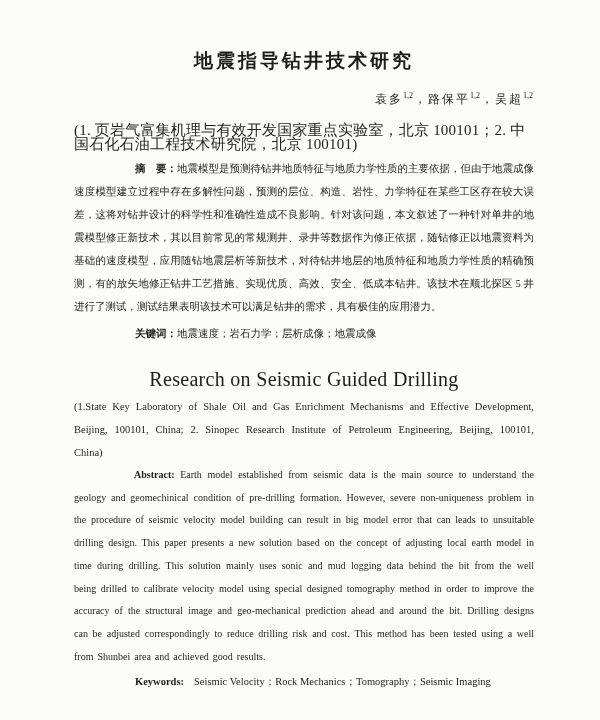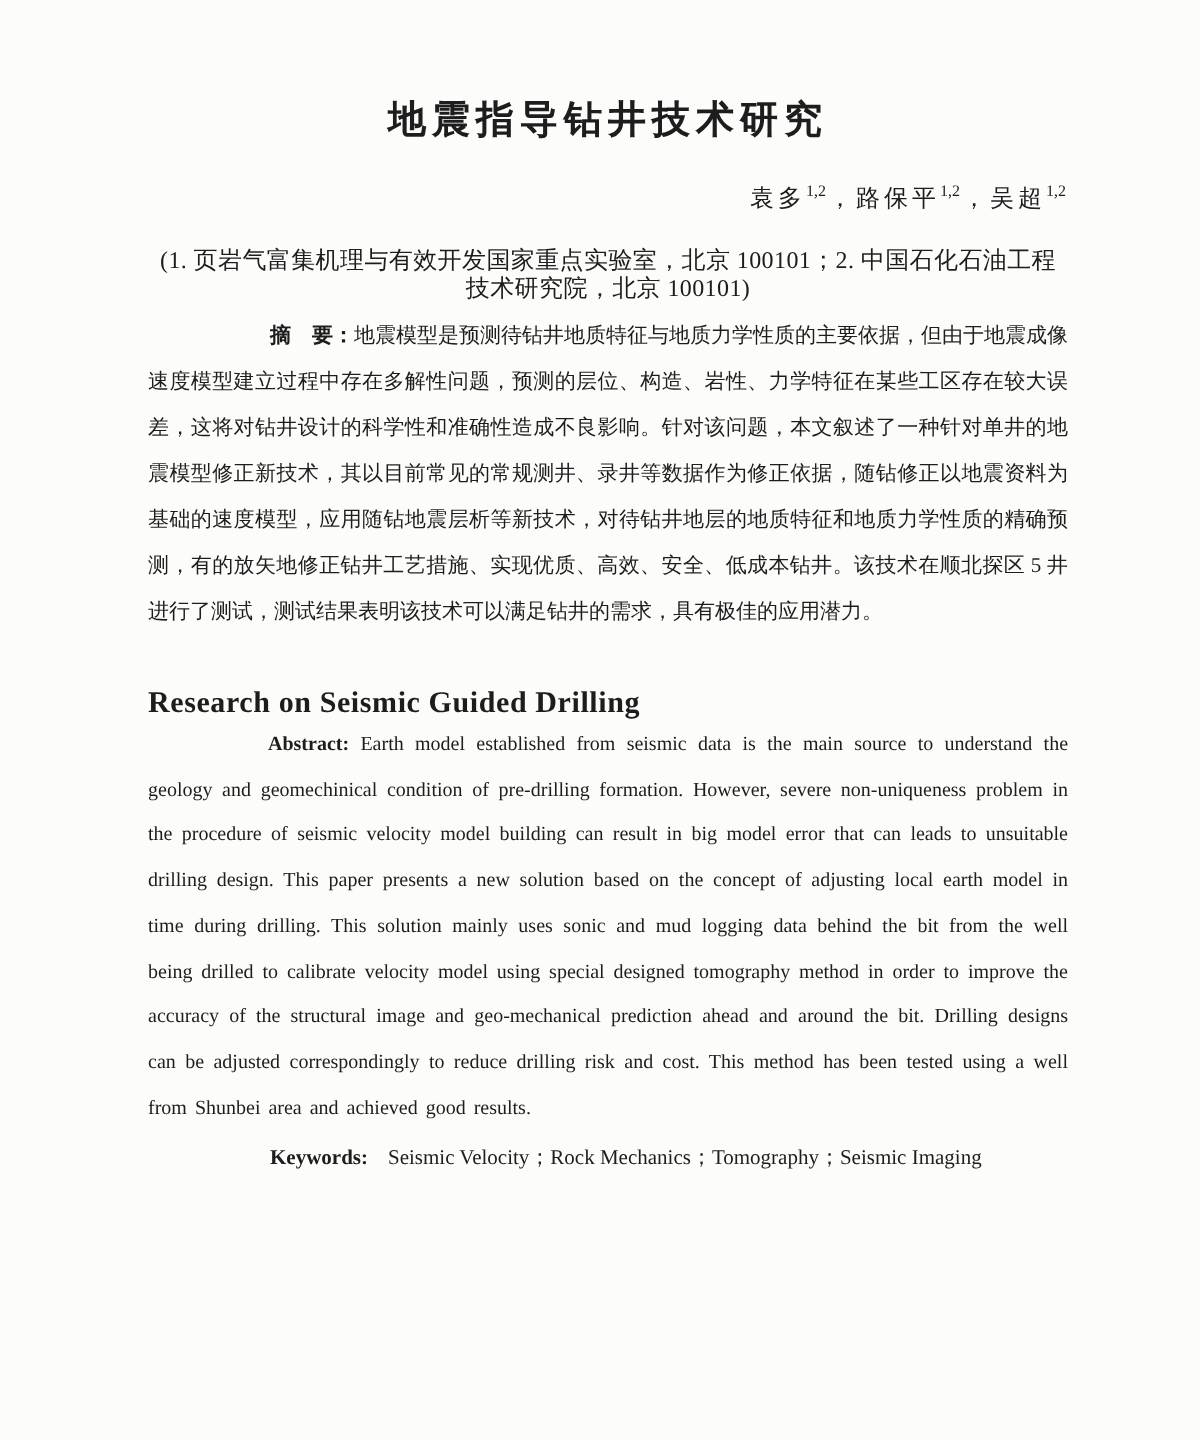--- a/index.html
+++ b/index.html
@@ -32,45 +32,45 @@
     line-height: 16px;
     margin-bottom: 16px;
   }
   .cn-authors sup, .en-authors sup {
     font-size: 8px;
     letter-spacing: 0;
     vertical-align: 5px;
     margin-right: 1px;
   }
   .cn-affil {
-    text-align: center;
-    font-size: 12px;
+    text-align: left;
+    font-size: 15px;
     line-height: 14px;
     margin-bottom: 6px;
     letter-spacing: 0.2px;
   }
   .cn-abstract {
     margin: 0;
     font-size: 10.5px;
     line-height: 23px;
     text-align: justify;
     text-indent: 2em;
   }
   .cn-keywords {
     margin: 4px 0 0 0;
     font-size: 10.5px;
     line-height: 23px;
     text-indent: 2em;
   }
   .lbl { font-weight: bold; margin-left: 40px; }
   .en-title {
     margin: 24px 0 0 0;
-    text-align: left;
-    font-size: 15px;
-    font-weight: bold;
+    text-align: center;
+    font-size: 20px;
+    font-weight: normal;
     line-height: 20px;
     letter-spacing: 0.3px;
   }
   .en-authors {
     margin-top: 8px;
     text-align: center;
     font-size: 11px;
     font-weight: bold;
     line-height: 16px;
     letter-spacing: 0.2px;
@@ -104,22 +104,24 @@
 <div class="page">
 
   <h1 class="cn-title">地震指导钻井技术研究</h1>
 
   <div class="cn-authors"><span>袁多</span><sup>1,2</sup><span>，</span><span>路保平</span><sup>1,2</sup><span>，</span><span>吴超</span><sup>1,2</sup></div>
 
   <div class="cn-affil">(1. 页岩气富集机理与有效开发国家重点实验室，北京 100101；2. 中国石化石油工程技术研究院，北京 100101)</div>
 
   <p class="cn-abstract"><span class="lbl">摘　要：</span><span>地震模型是预测待钻井地质特征与地质力学性质的主要依据，但由于地震成像速度模型建立过程中存在多解性问题，预测的层位、构造、岩性、力学特征在某些工区存在较大误差，这将对钻井设计的科学性和准确性造成不良影响。针对该问题，本文叙述了一种针对单井的地震模型修正新技术，其以目前常见的常规测井、录井等数据作为修正依据，随钻修正以地震资料为基础的速度模型，应用随钻地震层析等新技术，对待钻井地层的地质特征和地质力学性质的精确预测，有的放矢地修正钻井工艺措施、实现优质、高效、安全、低成本钻井。该技术在顺北探区 5 井进行了测试，测试结果表明该技术可以满足钻井的需求，具有极佳的应用潜力。</span></p>
 
+  <p class="cn-keywords"><span class="lbl">关键词：</span><span>地震速度；岩石力学；层析成像；地震成像</span></p>
 
   <h2 class="en-title">Research on Seismic Guided Drilling</h2>
 
 
+  <div class="en-affil">(1.State Key Laboratory of Shale Oil and Gas Enrichment Mechanisms and Effective Development, Beijing, 100101, China; 2. Sinopec Research Institute of Petroleum Engineering, Beijing, 100101, China)</div>
 
   <p class="en-abstract"><span class="lbl">Abstract: </span><span>Earth model established from seismic data is the main source to understand the geology and geomechinical condition of pre-drilling formation. However, severe non-uniqueness problem in the procedure of seismic velocity model building can result in big model error that can leads to unsuitable drilling design. This paper presents a new solution based on the concept of adjusting local earth model in time during drilling. This solution mainly uses sonic and mud logging data behind the bit from the well being drilled to calibrate velocity model using special designed tomography method in order to improve the accuracy of the structural image and geo-mechanical prediction ahead and around the bit. Drilling designs can be adjusted correspondingly to reduce drilling risk and cost. This method has been tested using a well from Shunbei area and achieved good results.</span></p>
 
   <p class="en-keywords"><span class="lbl">Keywords:</span><span>Seismic Velocity；Rock Mechanics；Tomography；Seismic Imaging</span></p>
 
 </div>
 
 </body></html>

